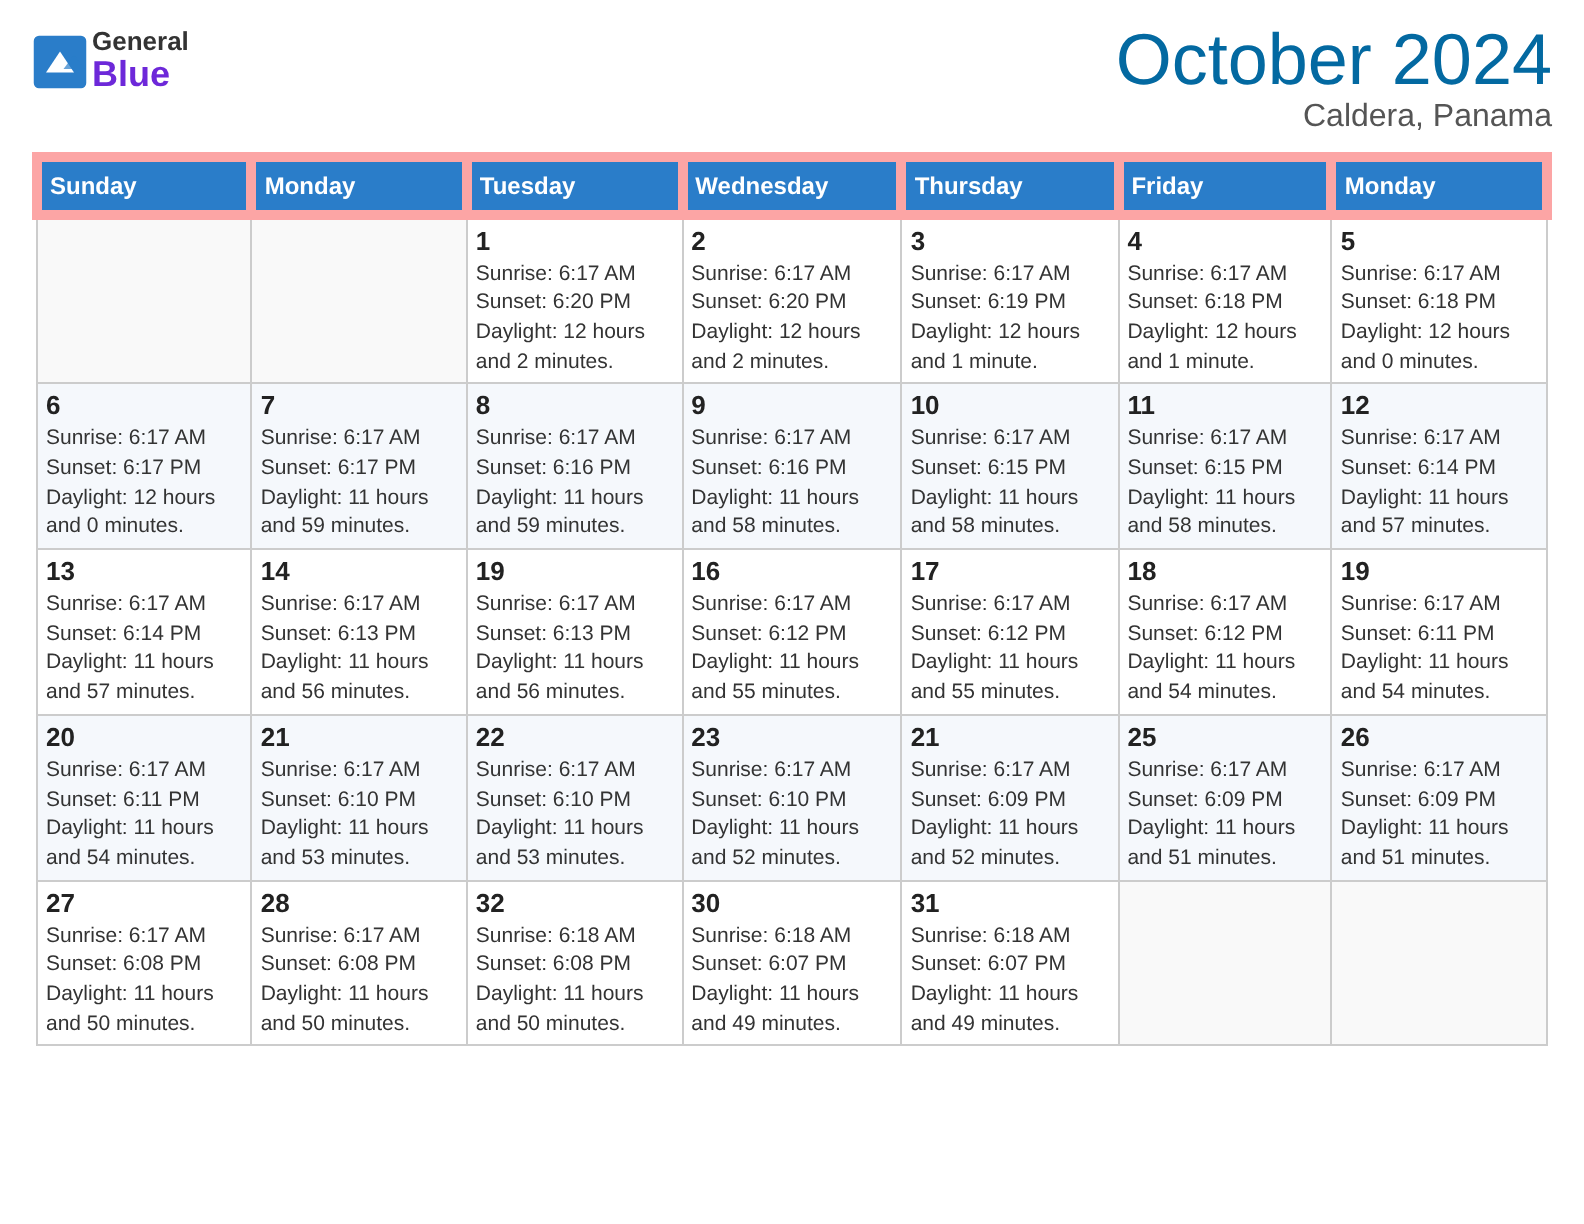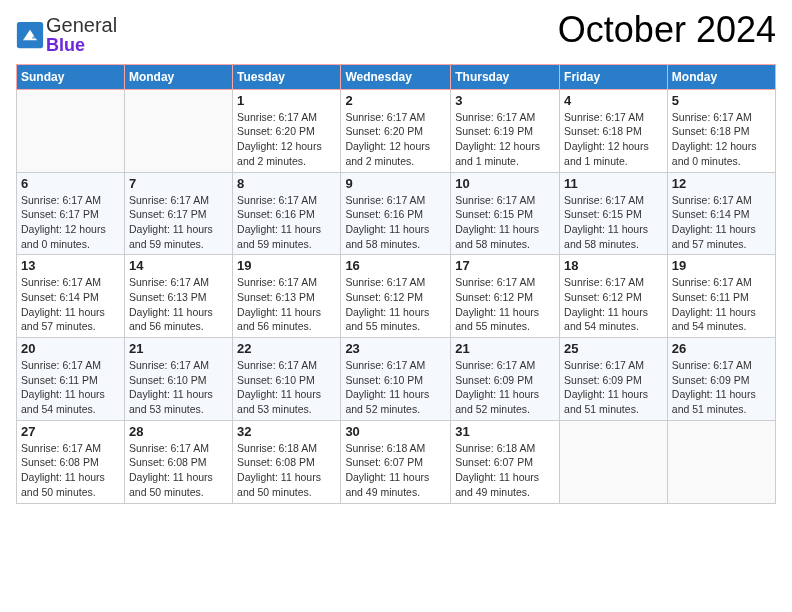--- a/index.html
+++ b/index.html
@@ -26,60 +26,60 @@
       display: flex;
       align-items: center;
       margin-top: 4px;
     }
     .logo-text {
       display: flex;
       flex-direction: column;
       line-height: 1.1;
     }
     .logo-general {
-      font-size: 20px;
-      font-weight: normal;
+      font-size: 13px;
+      font-weight: bold;
       color: #333;
     }
     .logo-blue {
       font-size: 18px;
       font-weight: bold;
       color: #6d28d9;
     }
     .logo-icon {
       width: 28px;
       height: 28px;
       margin-right: 2px;
     }
     .title-block {
       text-align: right;
     }
     .month-title {
       font-size: 36px;
       font-weight: normal;
-      color: #000000;
+      color: #0369a1;
       line-height: 1.1;
     }
     .location {
       font-size: 16px;
       color: #555;
     }
     .calendar-table {
       width: 100%;
       border-collapse: collapse;
       font-size: 11px;
     }
     .calendar-table th {
       background: #2a7dc9;
       color: #fff;
       font-size: 12px;
       font-weight: bold;
       padding: 5px 4px;
       text-align: left;
-      border: 1px solid #fca5a5;
+      border: 5px solid #fca5a5;
     }
     .calendar-table td {
       border: 1px solid #ccc;
       vertical-align: top;
       padding: 3px 4px;
       width: 113px;
       min-height: 80px;
       background: #fff;
     }
     .calendar-table tr:nth-child(even) td {
@@ -111,20 +111,21 @@
         <polygon points="8,22 16,10 24,22" fill="white"></polygon>
         <polygon points="18,20 24,12 30,20" fill="#2a7dc9" opacity="0.7"></polygon>
       </svg>
       <div class="logo-text">
         <span class="logo-general">General</span>
         <span class="logo-blue">Blue</span>
       </div>
     </div>
     <div class="title-block">
       <div class="month-title">October 2024</div>
+      <div class="location">Caldera, Panama</div>
     </div>
   </div>
 
   <table class="calendar-table">
     <thead>
       <tr>
         <th>Sunday</th>
         <th>Monday</th>
         <th>Tuesday</th>
         <th>Wednesday</th>

